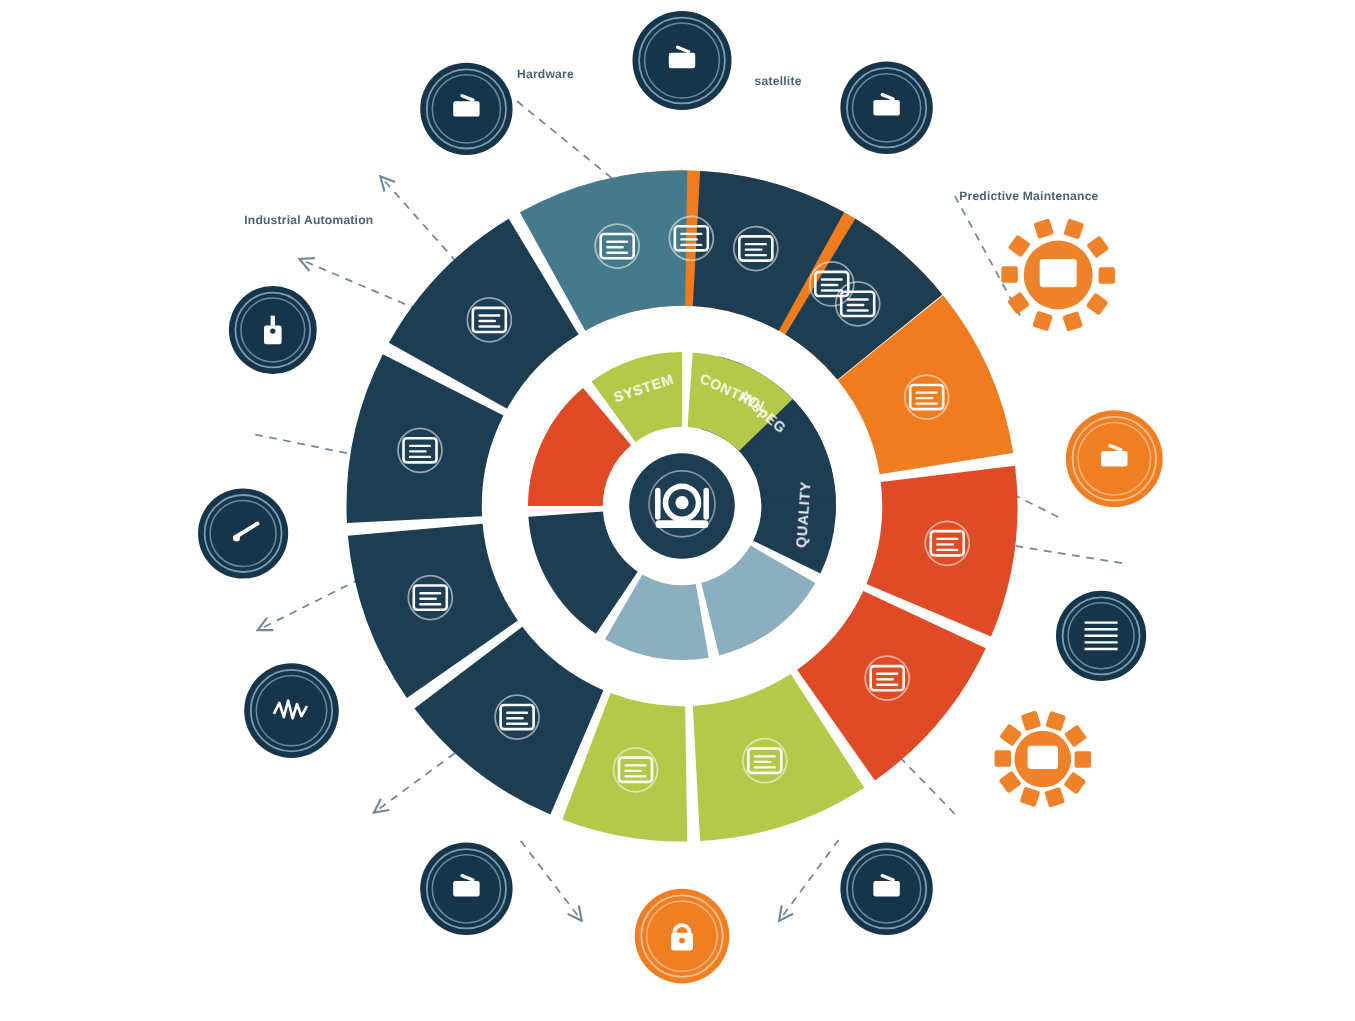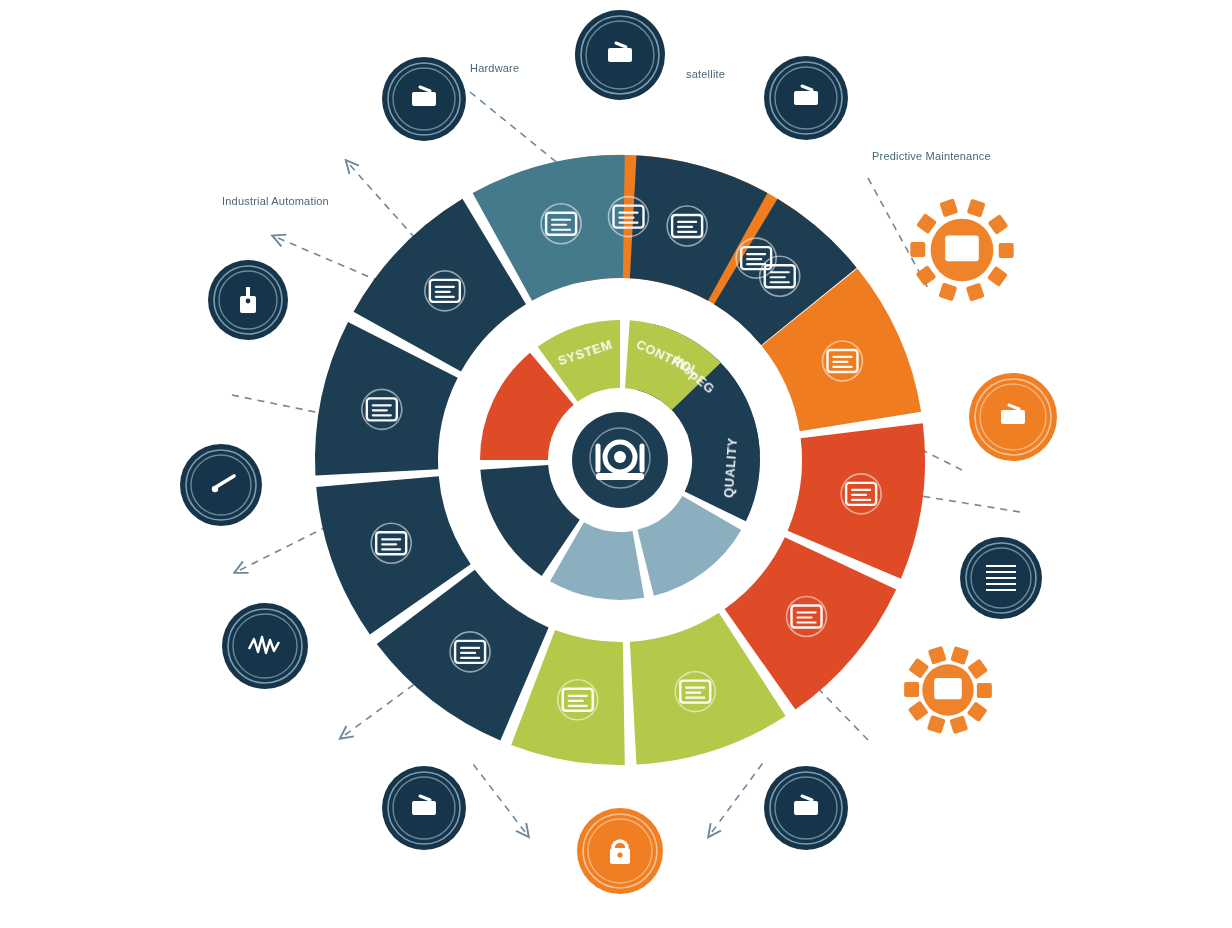--- a/index.html
+++ b/index.html
@@ -7,21 +7,21 @@
     width:1232px;height:928px;position:relative;overflow:hidden;
     font-family:"Liberation Sans","DejaVu Sans",sans-serif;
     background:#ffffff;
   }
   #stage{position:absolute;inset:0;width:1232px;height:928px;}
   svg.layer{position:absolute;left:0;top:0;width:1232px;height:928px;}
   .lbl{
     position:absolute;
     font-family:"Liberation Sans","DejaVu Sans",sans-serif;
     font-size:11px;
-    font-weight:400;
+    font-weight:700;
     color:#2b4a60;
     letter-spacing:.2px;
     white-space:nowrap;
     opacity:.85;
     filter:blur(.35px);
     user-select:none;
   }
   .ringtext{
     font-family:"Liberation Sans","DejaVu Sans",sans-serif;
     font-size:13px;font-weight:700;fill:#ffffff;
@@ -299,16 +299,16 @@
           <circle cx="0" cy="0" r="25.76" fill="#EF7D20"></circle>
           <rect x="-13.799999999999999" y="-11.96" width="27.599999999999998" height="21.16" rx="3" fill="#fff"></rect>
         </g>
       </g>
   </svg>
 
   <div id="label-layer">
       <div class="lbl" style="left: 686px; top: 68px;">satellite</div>
       <div class="lbl" style="left: 470px; top: 62px;">Hardware</div>
       <div class="lbl" style="left: 222px; top: 195px;">Industrial Automation</div>
-      <div class="lbl" style="left: 872px; top: 150px;">Predictive Maintenance</div>
+      <div class="lbl" style="left: 872px; top: 173px;">Predictive Maintenance</div>
     </div>
 
 </div>
 
 </body></html>

